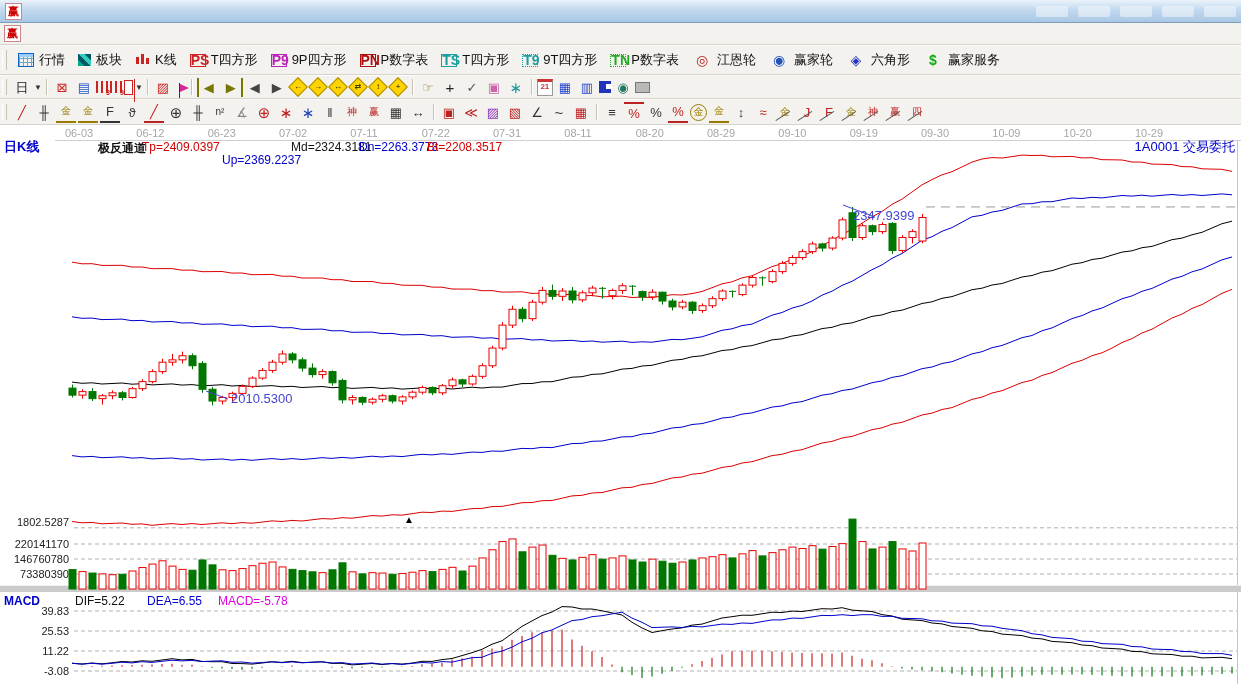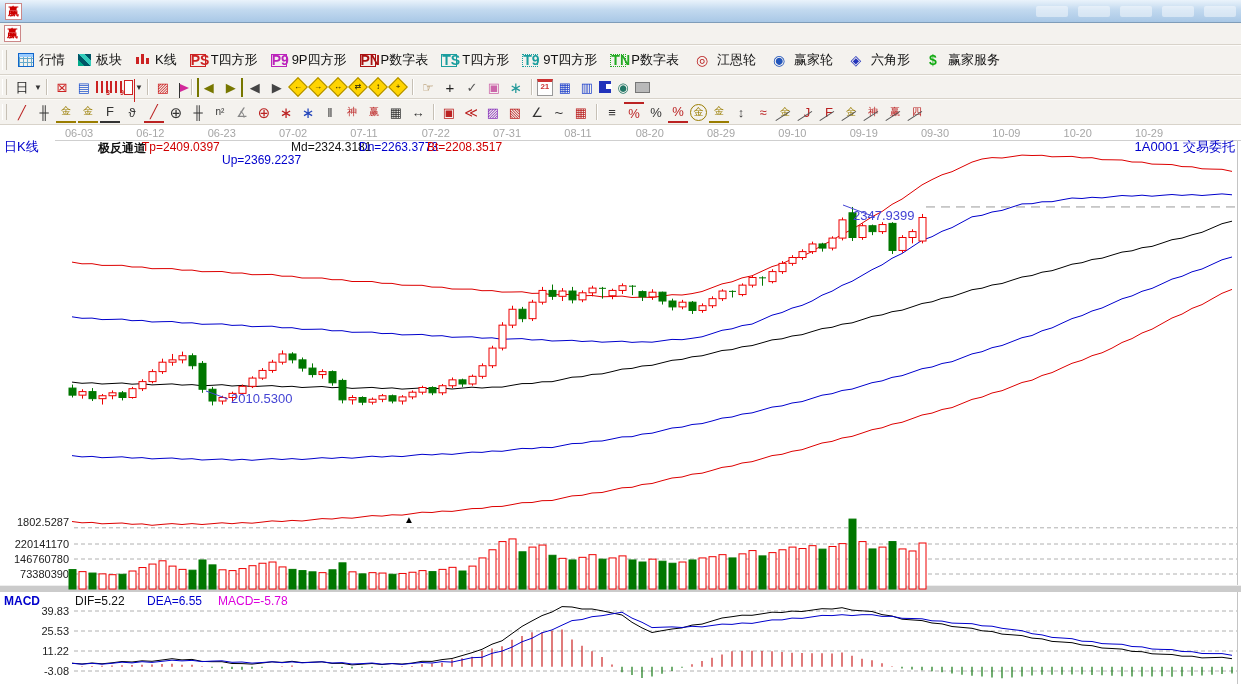--- a/index.html
+++ b/index.html
@@ -54,21 +54,21 @@
      linear-gradient(#c22,#c22) 11px 5px/3px 6px no-repeat;}
   .bl{border-left:2px solid currentColor;}
   .br{border-right:2px solid currentColor;}
   .drp{font-size:8px;color:#333;margin-left:1px;}
   
   .chart{position:relative;height:559px;background:#fff;}
   .chart svg{position:absolute;left:0;top:0;display:block;}
   svg text{font-family:"Liberation Sans","DejaVu Sans",sans-serif;}
   .ov{position:absolute;font-size:12px;white-space:nowrap;z-index:2;}
   .c-red{color:#d00000}.c-blue{color:#0000cc}.c-black{color:#111}.c-mag{color:#dd00dd}
-  .period{left:4px;top:13px;color:#0000cc;font-size:13px;font-weight:normal;}
+  .period{left:4px;top:13px;color:#0000cc;font-size:13px;font-weight:bold;}
   .sym{right:6px;top:13px;color:#0000cc;font-size:13px;}
 </style>
 </head>
 <body>
 
 <div class="win">
 
   <div class="titlebar">
     <span class="appico">赢</span>
     <span class="ghosts">

